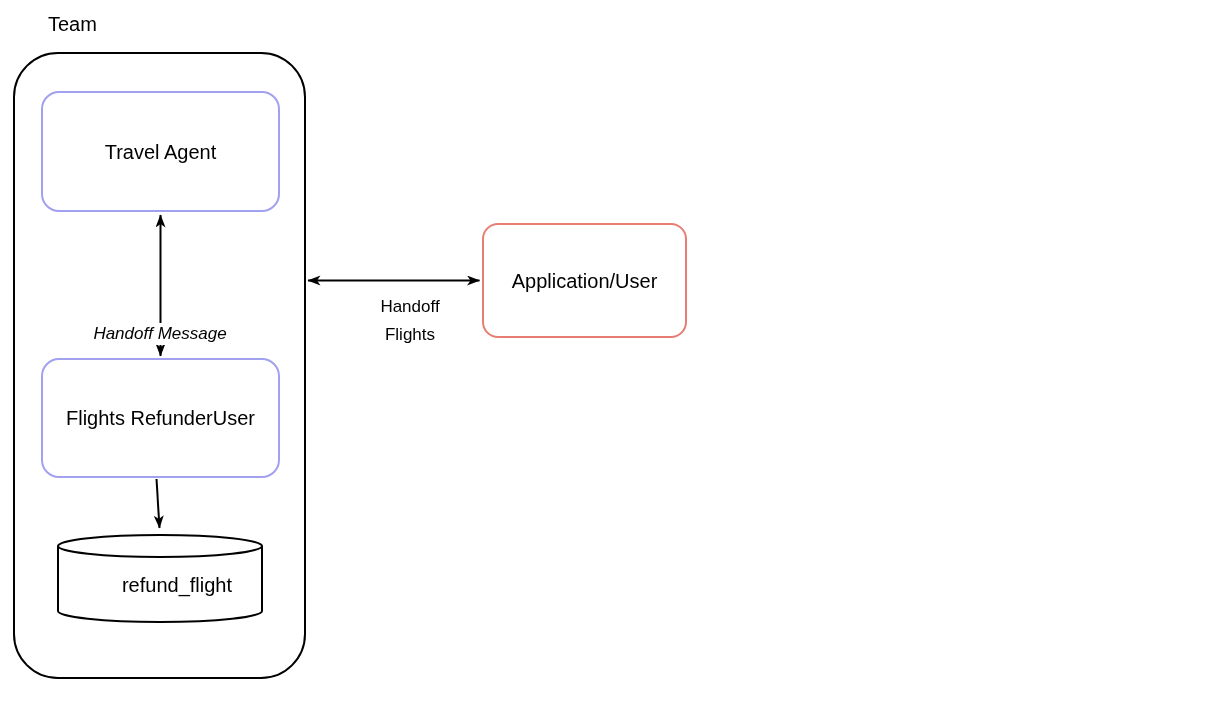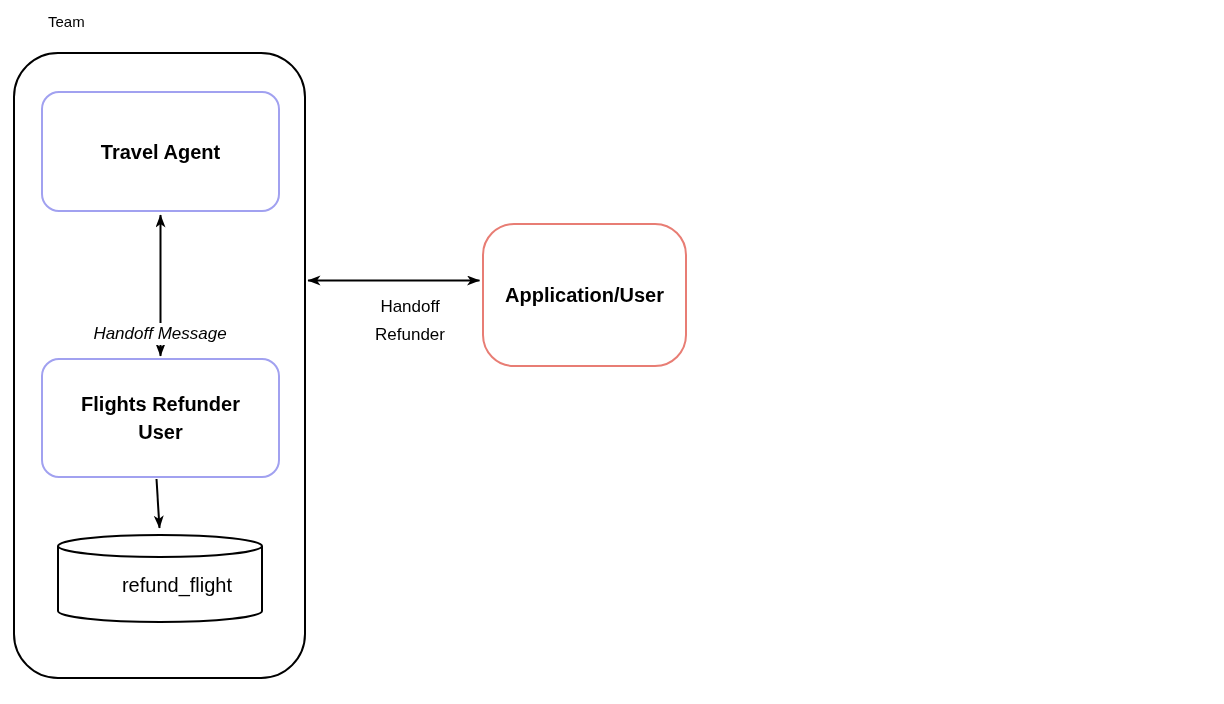--- a/index.html
+++ b/index.html
@@ -13,61 +13,59 @@
     overflow: hidden;
   }
   #edges-svg {
     position: absolute;
     left: 0; top: 0;
     width: 1224px; height: 704px;
   }
   .group-label {
     position: absolute;
     left: 48px; top: 13px;
-    font-size: 15px;
+    font-size: 20px;
   }
   .container {
     position: absolute;
     left: 13px; top: 52px;
     width: 293px; height: 627px;
     border: 2px solid #000000;
     border-radius: 45px;
     box-sizing: border-box;
     background: transparent;
   }
   .node {
     position: absolute;
     display: flex;
     align-items: center;
     justify-content: center;
     text-align: left;
     box-sizing: border-box;
     background: #ffffff;
     font-size: 20px;
     line-height: 28px;
-    font-weight: bold;
   }
   #node-travel-agent {
     left: 41px; top: 91px;
     width: 239px; height: 121px;
     border: 2px solid #a1a1f0;
     border-radius: 18px;
   }
   #node-flights-refunder {
     left: 41px; top: 358px;
     width: 239px; height: 120px;
     border: 2px solid #a1a1f0;
     border-radius: 18px;
-    flex-direction: column;
   }
   #node-application-user {
     left: 482px; top: 223px;
-    width: 205px; height: 144px;
+    width: 205px; height: 115px;
     border: 2px solid #e87d74;
-    border-radius: 32px;
+    border-radius: 16px;
   }
   .edge-label {
     position: absolute;
     background: #ffffff;
     font-size: 17px;
     line-height: 28px;
     text-align: center;
     padding: 0 4px;
     white-space: nowrap;
     margin-top: 41px;
@@ -127,14 +125,14 @@
 <div class="node" id="node-application-user">
   <span>Application/User</span>
 </div>
 
 <div id="label-refund-flight">refund_flight</div>
 
 <div class="edge-label" id="label-internal-handoff">Handoff Message</div>
 
 <div class="edge-label" id="label-external-handoff">
   <div>Handoff</div>
-  <div>Refunder</div>
+  <div>Flights</div>
 </div>
 
 </body></html>

